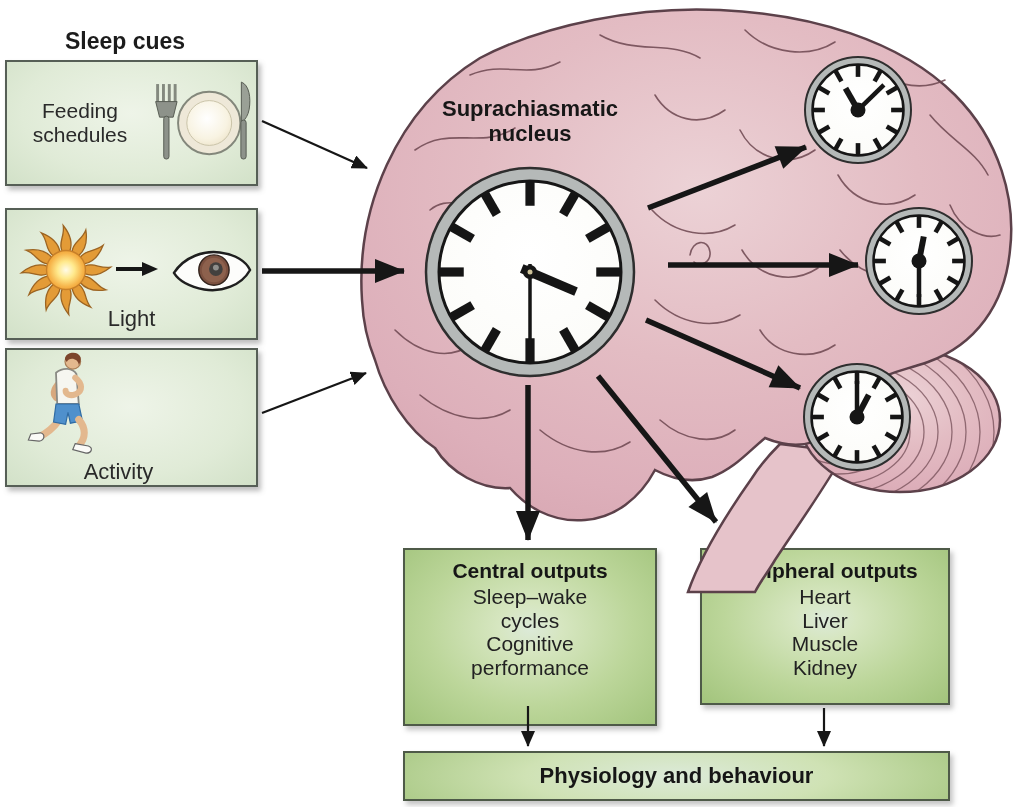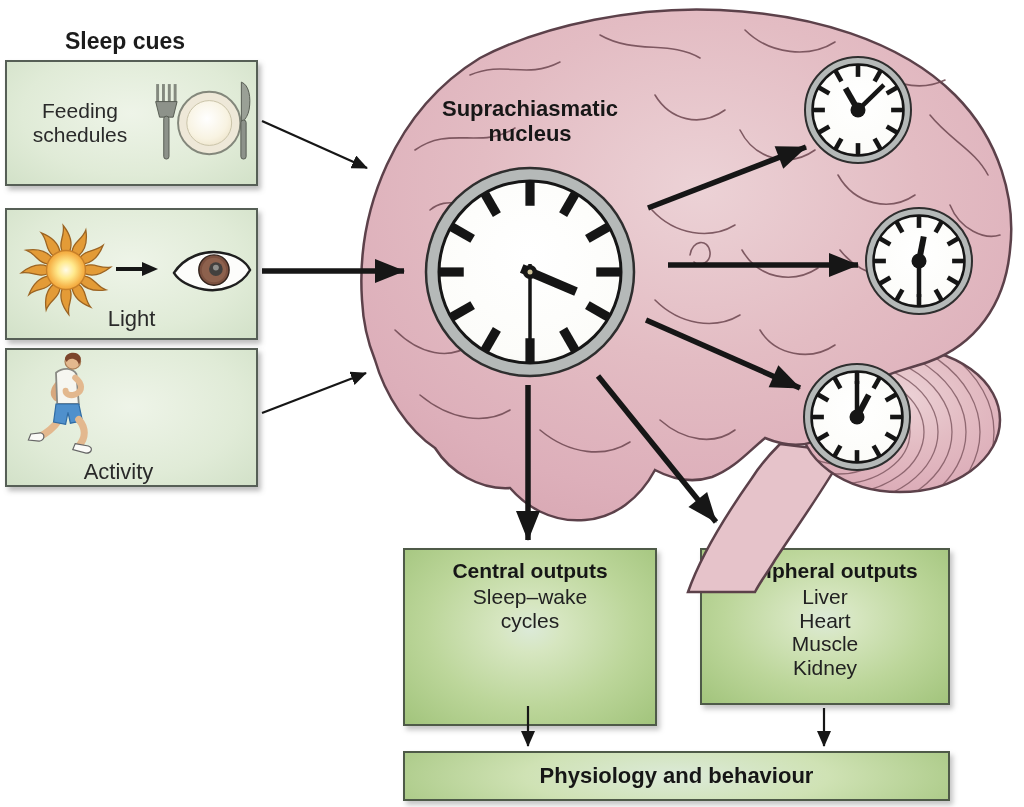--- a/index.html
+++ b/index.html
@@ -288,26 +288,27 @@
       <path d="M43,78 L54,80 C58,81.5 57,86 52,86 L41,83 Z" fill="#fafaf7" stroke="#666" stroke-width="1"></path>
     </svg>
     <div class="cue-label" style="flex:1;padding-right:26px;font-size:22px;">Activity</div>
   </div>
 
   <div class="overlay scn-label" style="left:420px;top:97px;width:220px;">Suprachiasmatic nucleus</div>
 
   <div class="out-box" id="central-outputs">
     <div class="out-title">Central outputs</div>
     <div class="out-item" style="width:150px;">Sleep–wake cycles</div>
+    <div class="out-item" style="width:150px;">Cognitive performance</div>
   </div>
 
   <div class="out-box" id="peripheral-outputs">
     <div class="out-title">Peripheral outputs</div>
+    <div class="out-item">Heart</div>
     <div class="out-item">Liver</div>
-    <div class="out-item">Heart</div>
     <div class="out-item">Muscle</div>
     <div class="out-item">Kidney</div>
   </div>
 
   <div class="out-box" id="physio-bar">
     <div class="bar-label">Physiology and behaviour</div>
   </div>
 
 </div>
 

